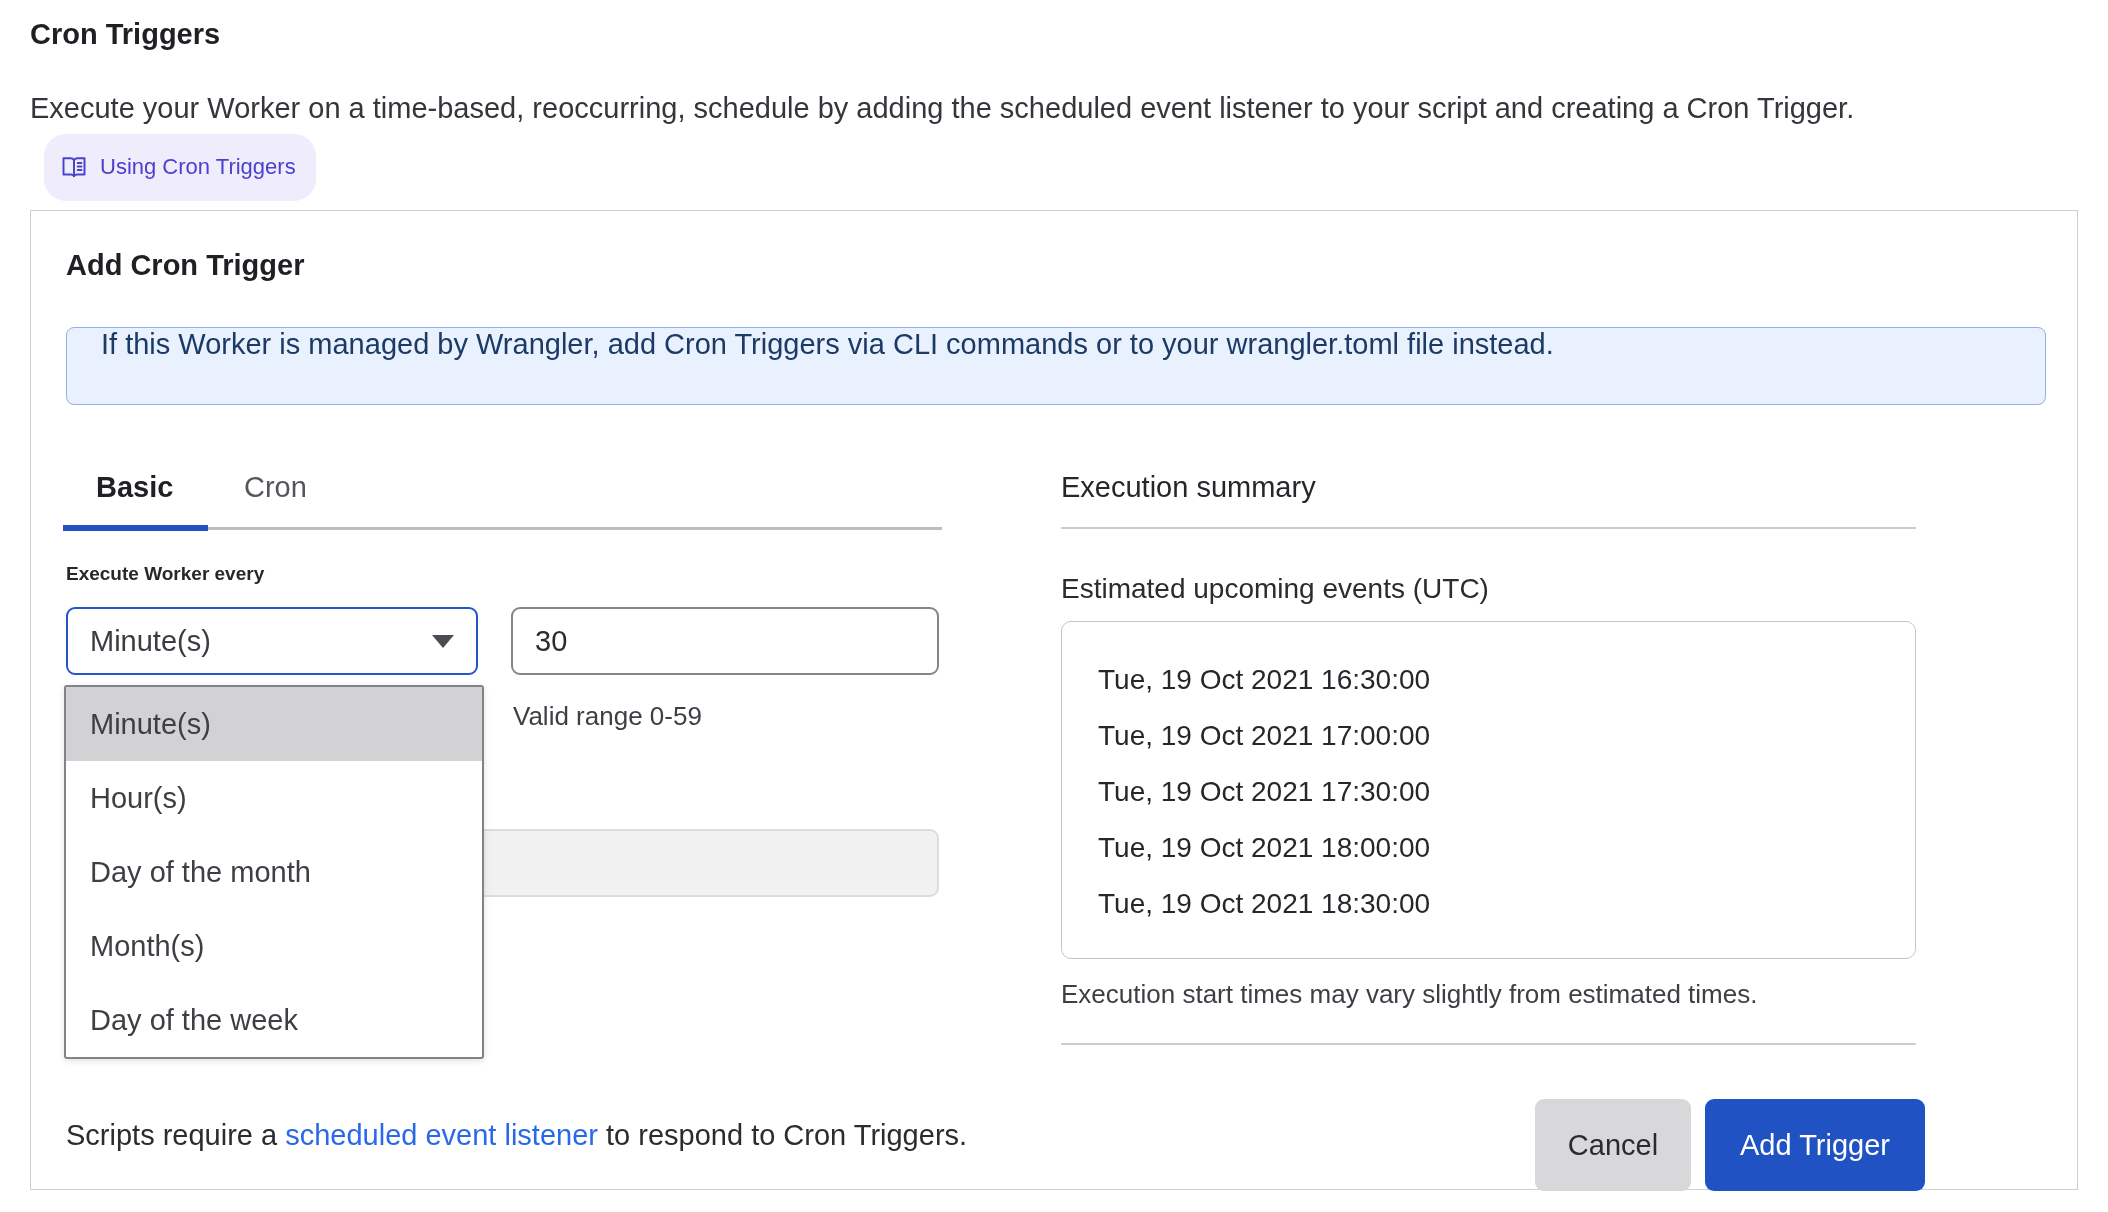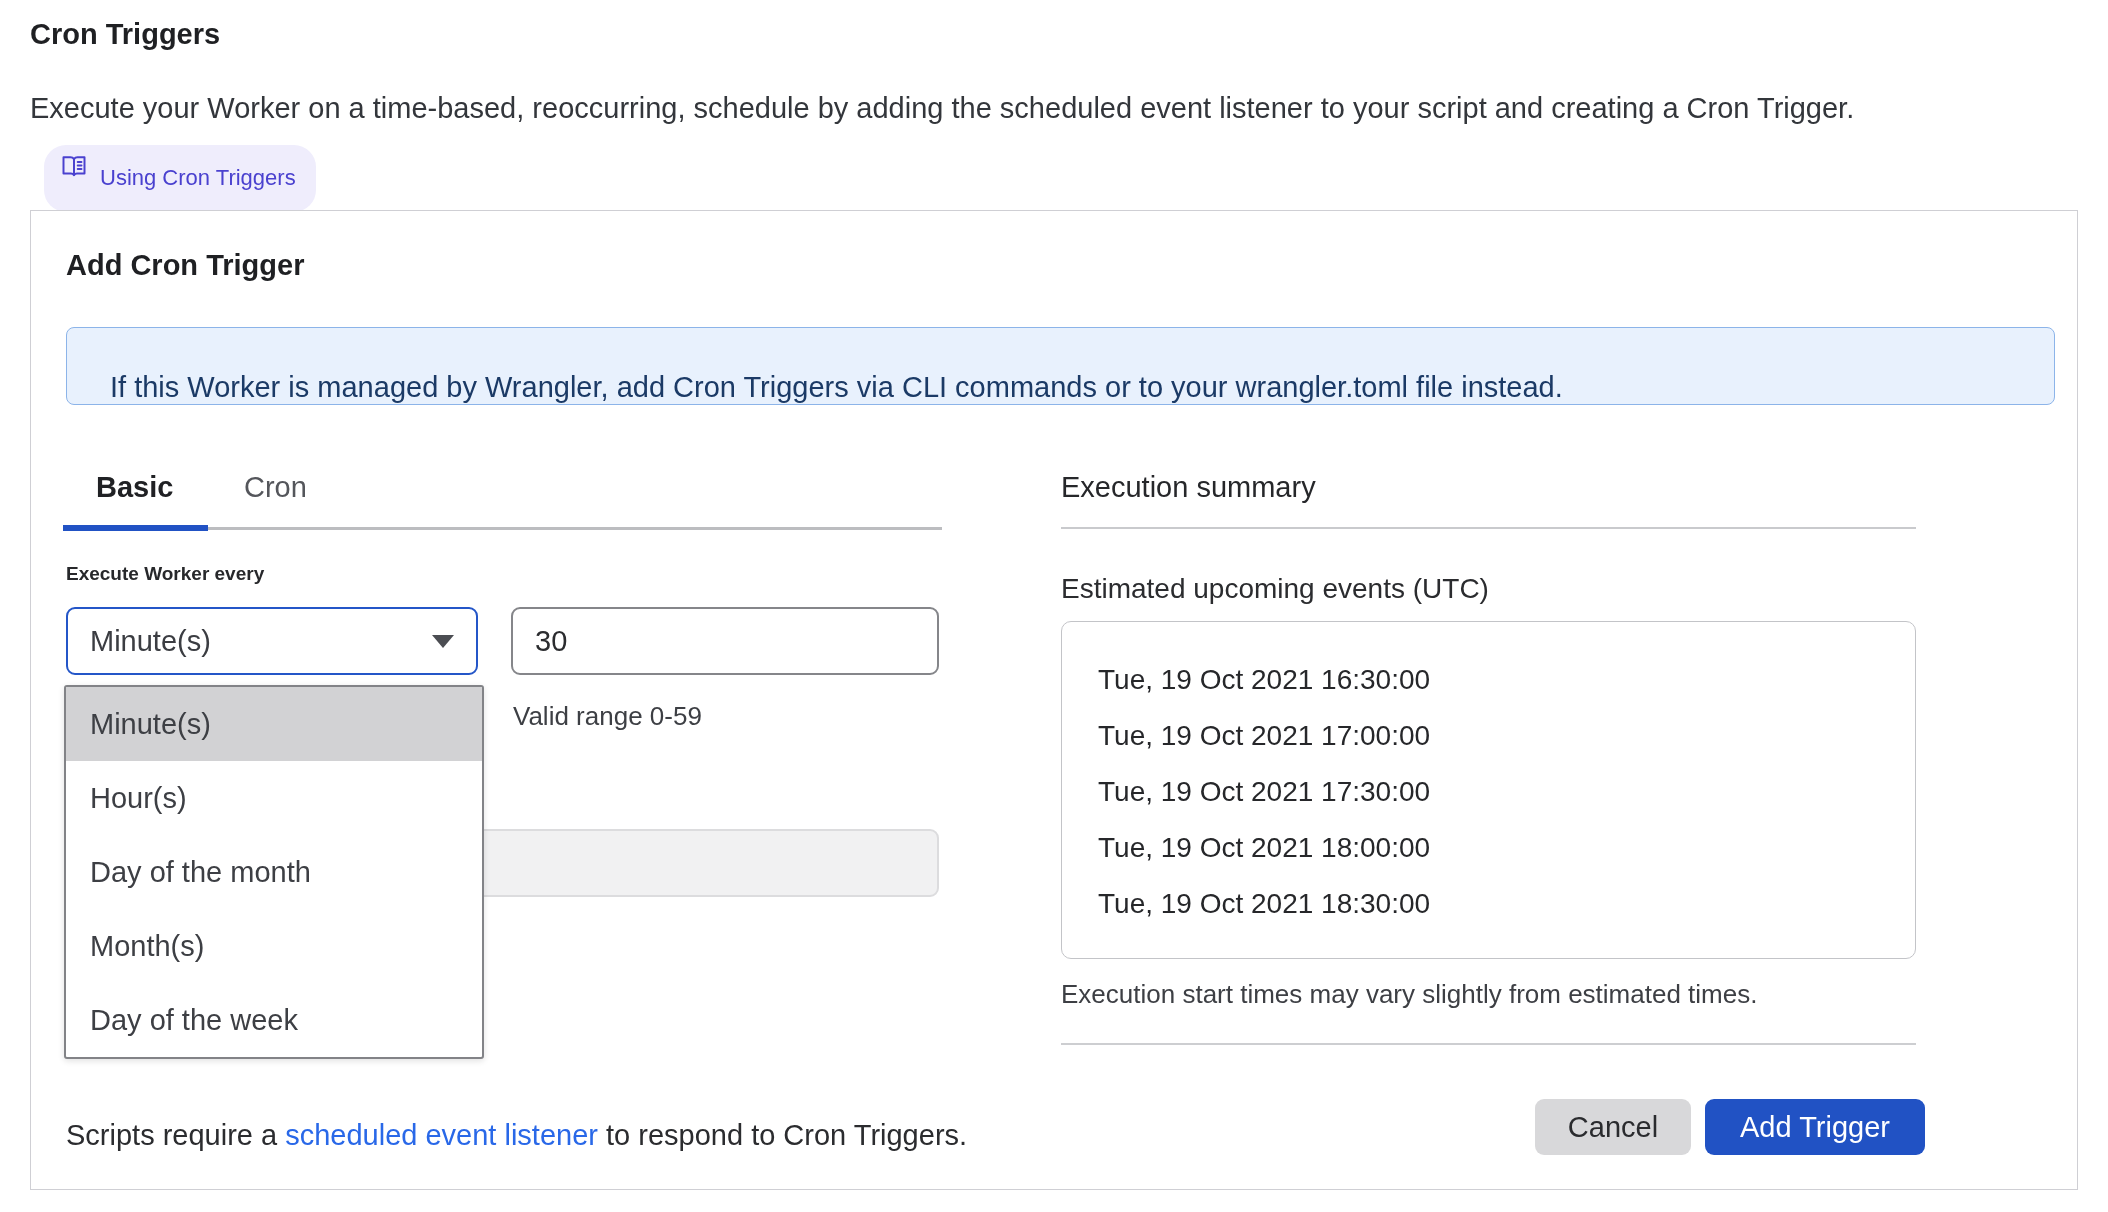--- a/index.html
+++ b/index.html
@@ -4,36 +4,36 @@
 <style>
   html,body { margin:0; padding:0; background:#ffffff; }
   body { font-family:"Liberation Sans", sans-serif; color:#212226; }
   #app { position:relative; width:2108px; height:1212px; background:#ffffff; overflow:hidden; }
 
   .abs { position:absolute; }
 
   .page-title { left:30px; top:18px; font-size:29px; font-weight:bold; color:#1f2023; }
   .page-desc { left:30px; top:82px; width:1975px; font-size:29px; line-height:52px; color:#33363b; }
   .doc-badge {
-    display:inline-flex; align-items:flex-start; gap:12px; vertical-align:-10px;
+    display:inline-flex; align-items:center; gap:12px; vertical-align:-10px;
     background:#efedfc; border-radius:22px; padding:7px 20px 8px 16px; margin-left:14px;
     font-size:22px; color:#4a41cf; cursor:pointer;
   }
   .doc-badge svg { display:block; }
 
   .card {
     left:30px; top:210px; width:2046px; height:978px;
     border:1.5px solid #cfcfd4; border-radius:0; background:#ffffff;
   }
   .card-title { left:35px; top:38px; font-size:29px; font-weight:bold; color:#1f2023; }
 
   .banner {
     left:35px; top:116px; width:1944px; height:76px;
     background:#e8f1fd; border:1.5px solid #8cb4e9; border-radius:8px;
-    display:flex; align-items:flex-end; padding-left:43px;
+    display:flex; align-items:flex-start; padding-left:34px;
     font-size:29px; color:#1b3a66;
   }
 
   .tab { font-size:29px; cursor:pointer; }
   .tab-basic { left:65px; top:260px; font-weight:600; color:#202124; }
   .tab-cron { left:213px; top:260px; font-weight:400; color:#54565b; }
   .rule-left-gray { left:33px; top:316px; width:878px; height:3px; background:#bcbdc0; }
   .rule-left-blue { left:32px; top:314px; width:145px; height:6px; background:#2152c4; }
 
   .field-label { left:35px; top:352px; font-size:19px; font-weight:bold; color:#27282b; }
@@ -82,21 +82,21 @@
     padding:30px 0 0 36px; box-sizing:border-box;
   }
   .event-row { font-size:28px; line-height:56px; color:#26272a; }
   .summary-note { left:1030px; top:768px; font-size:26px; color:#3d3f44; }
   .rule-right-bottom { left:1030px; top:832px; width:855px; height:2px; background:#cdced1; }
 
   .footer-text { left:35px; top:908px; font-size:29px; color:#2b2c2f; }
   .footer-link { color:#2968e8; cursor:pointer; }
 
   .btn { display:flex; align-items:center; justify-content:center; border-radius:9px;
-         font-size:29px; cursor:pointer; height:56px; box-sizing:border-box; }
+         font-size:29px; cursor:pointer; height:92px; box-sizing:border-box; }
   .btn-cancel { left:1504px; top:888px; width:156px; background:#d8d8da; color:#2a2b2e; }
   .btn-submit { left:1674px; top:888px; width:220px; background:#2152c4; color:#ffffff; }
 </style>
 </head>
 <body>
 
 <div id="app">
 
   <div class="abs page-title">Cron Triggers</div>
 

